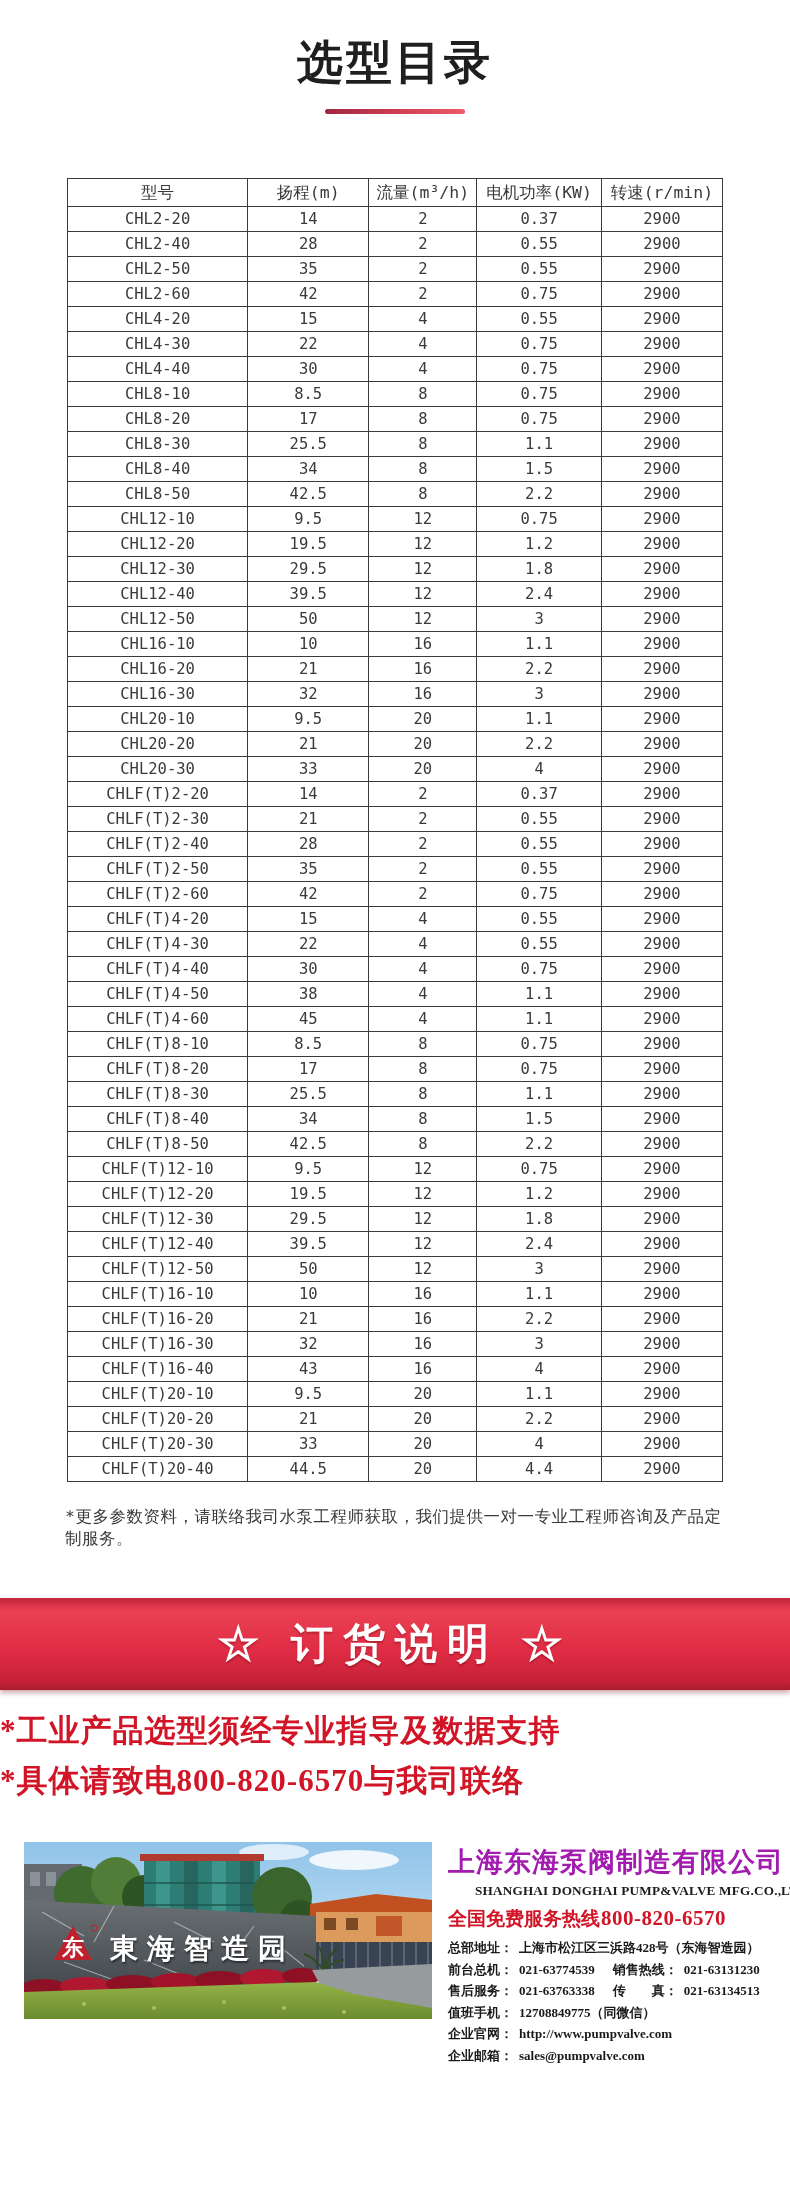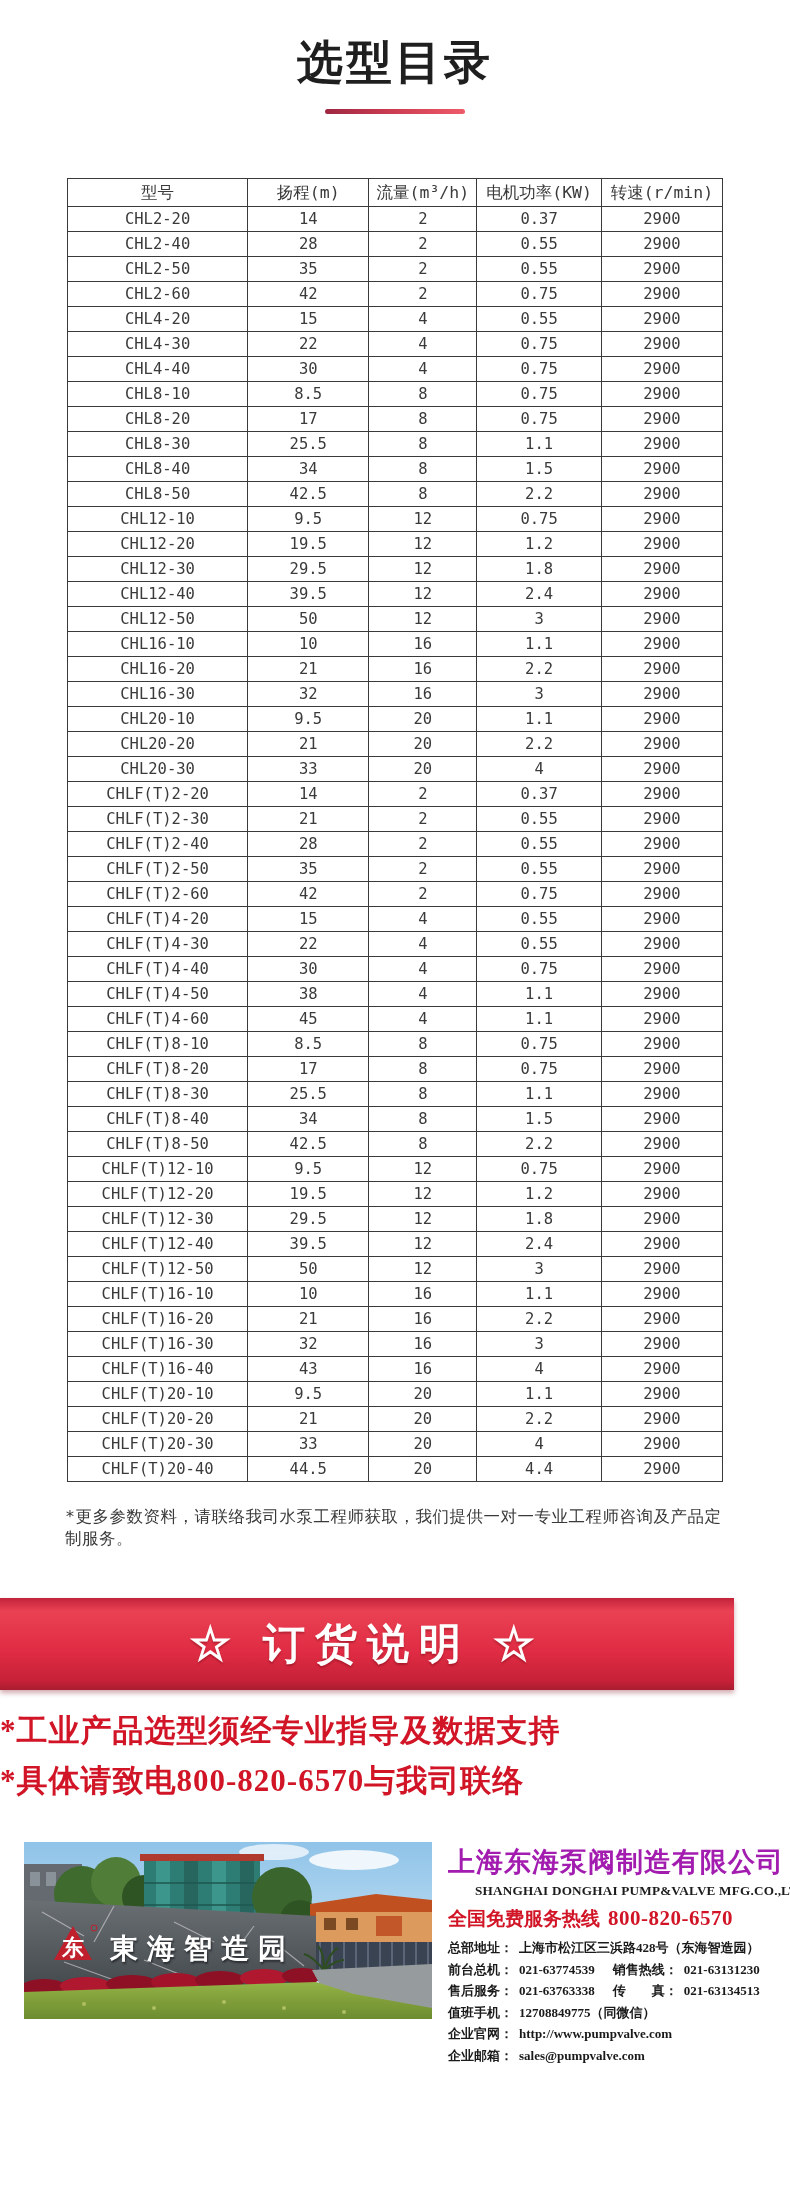--- a/index.html
+++ b/index.html
@@ -38,21 +38,21 @@
   table.catalog th { height:28px; font-size:16.5px; }
   table.catalog td { height:25px; font-size:15.5px; }
 
   .note {
     width:660px; margin:24px auto 0; font-size:16.5px; color:#3a3a3a;
     font-family:"DejaVu Sans Mono", monospace; letter-spacing:0.5px;
   }
 
   
   .order-banner {
-    margin-top:48px; height:92px; width:734px;
+    margin-top:48px; height:92px; width:790px;
     background:linear-gradient(180deg,#c2233a 0%, #ea4153 14%, #e02c44 58%, #c62138 90%, #a91c2f 100%);
     box-shadow:0 3px 5px rgba(120,10,25,.35);
     display:flex; align-items:center; justify-content:center;
   }
   .order-banner-text {
     color:#ffffff; font-size:42px; font-weight:bold; letter-spacing:10px;
     font-family:"Liberation Sans", sans-serif;
     text-shadow:0 2px 2px rgba(100,0,10,.35);
   }
   .order-lines { margin-top:16px; }
@@ -70,21 +70,21 @@
     font-family:"Liberation Sans", sans-serif; white-space:nowrap;
   }
   .en-name {
     margin-top:3px; font-size:13.2px; font-weight:bold; color:#1c1c1c;
     font-family:"Liberation Serif", serif; white-space:nowrap; letter-spacing:0.2px;margin-left:27px;
   }
   .hotline {
     margin-top:7px; font-family:"Liberation Serif", serif; font-weight:bold;
     color:#d11527; font-size:19px; white-space:nowrap;
   }
-  .hotline .hotline-num { font-size:21px; margin-left:8px; letter-spacing:0.5px; }
+  .hotline .hotline-num { font-size:21px; margin-left:1px; letter-spacing:0.5px; }
   .details { margin-top:5px; }
   .detail-line {
     font-family:"Liberation Serif", serif; font-weight:bold; color:#1a1a1a;
     font-size:13px; line-height:21.5px; white-space:nowrap;
   }
   .detail-line .dl { margin-right:6px; }
   .detail-line .gap { display:inline-block; width:18px; }
 </style>
 </head>
 <body>

